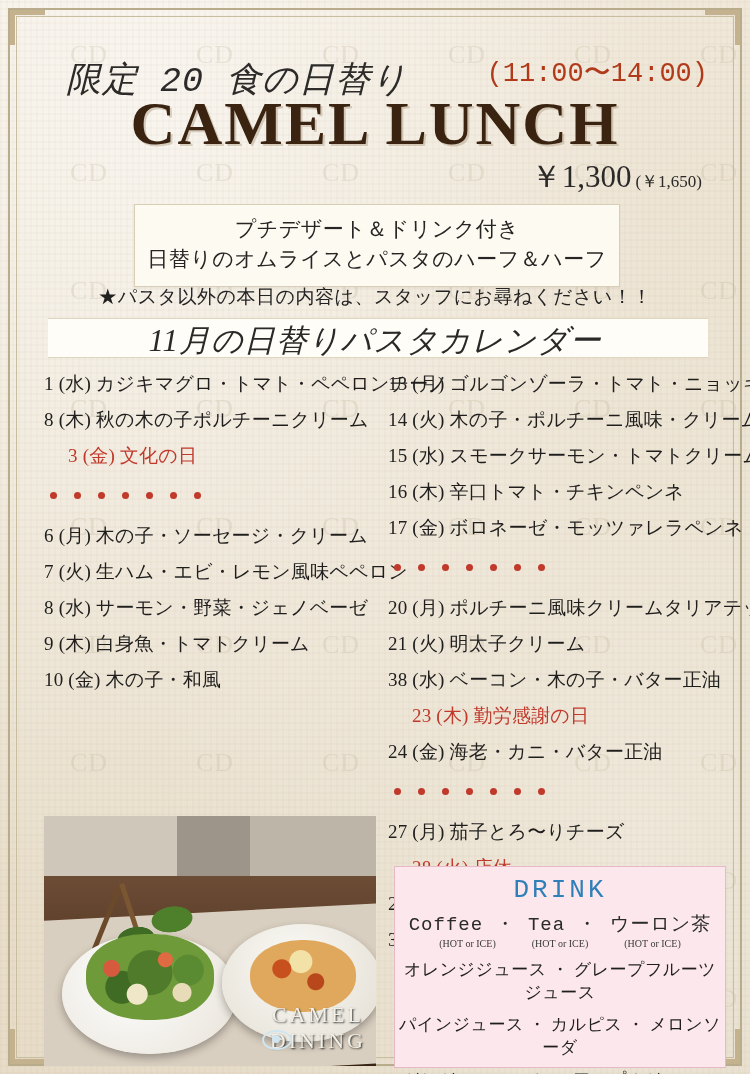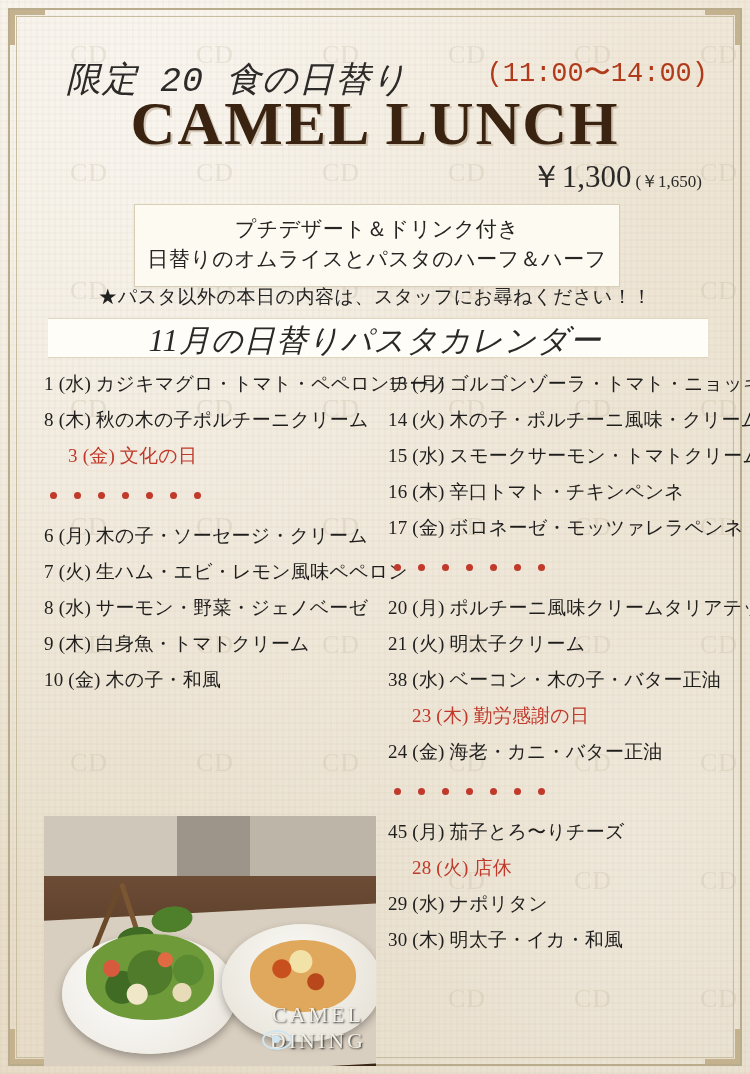--- a/index.html
+++ b/index.html
@@ -322,21 +322,21 @@
           <div class="entry">24 (金) 海老・カニ・バター正油</div>
           <div class="divider">
             <span class="dot"></span>
             <span class="dot"></span>
             <span class="dot"></span>
             <span class="dot"></span>
             <span class="dot"></span>
             <span class="dot"></span>
             <span class="dot"></span>
           </div>
-          <div class="entry">45 (月) 茄子とろ〜りチーズ</div>
+          <div class="entry">27 (月) 茄子とろ〜りチーズ</div>
           <div class="entry holiday">28 (火) 店休</div>
           <div class="entry">29 (水) ナポリタン</div>
           <div class="entry">30 (木) 明太子・イカ・和風</div>
         </div>
     </div>
 
     <div class="photo">
       <div class="wall"></div>
       <div class="table"></div>
       <div class="cloth"></div>
@@ -347,15 +347,28 @@
       <div class="greens"></div>
       <div class="salad"></div>
       <div class="pasta"></div>
       <div class="logo">
         <div class="logo-mark"></div>
         <div class="l1">CAMEL</div>
         <div class="l2">DINING</div>
       </div>
     </div>
 
+    <div class="drink">
+      <div class="drink-title">DRINK</div>
+      <div class="drink-row1">Coffee ・ Tea ・ ウーロン茶</div>
+      <div class="drink-sub">
+        <span style="display:inline-block;width:90px">(HOT or ICE)</span>
+        <span style="display:inline-block;width:90px">(HOT or ICE)</span>
+        <span style="display:inline-block;width:90px">(HOT or ICE)</span>
+      </div>
+      <div class="drink-line">オレンジジュース ・ グレープフルーツジュース</div>
+      <div class="drink-line">パインジュース ・ カルピス ・ メロンソーダ</div>
+      <div class="drink-line">ジンジャーエール ・ アップルジュース ・ コーラ</div>
+
+    </div>
 
   </div>
 </div>
 
 </body></html>

